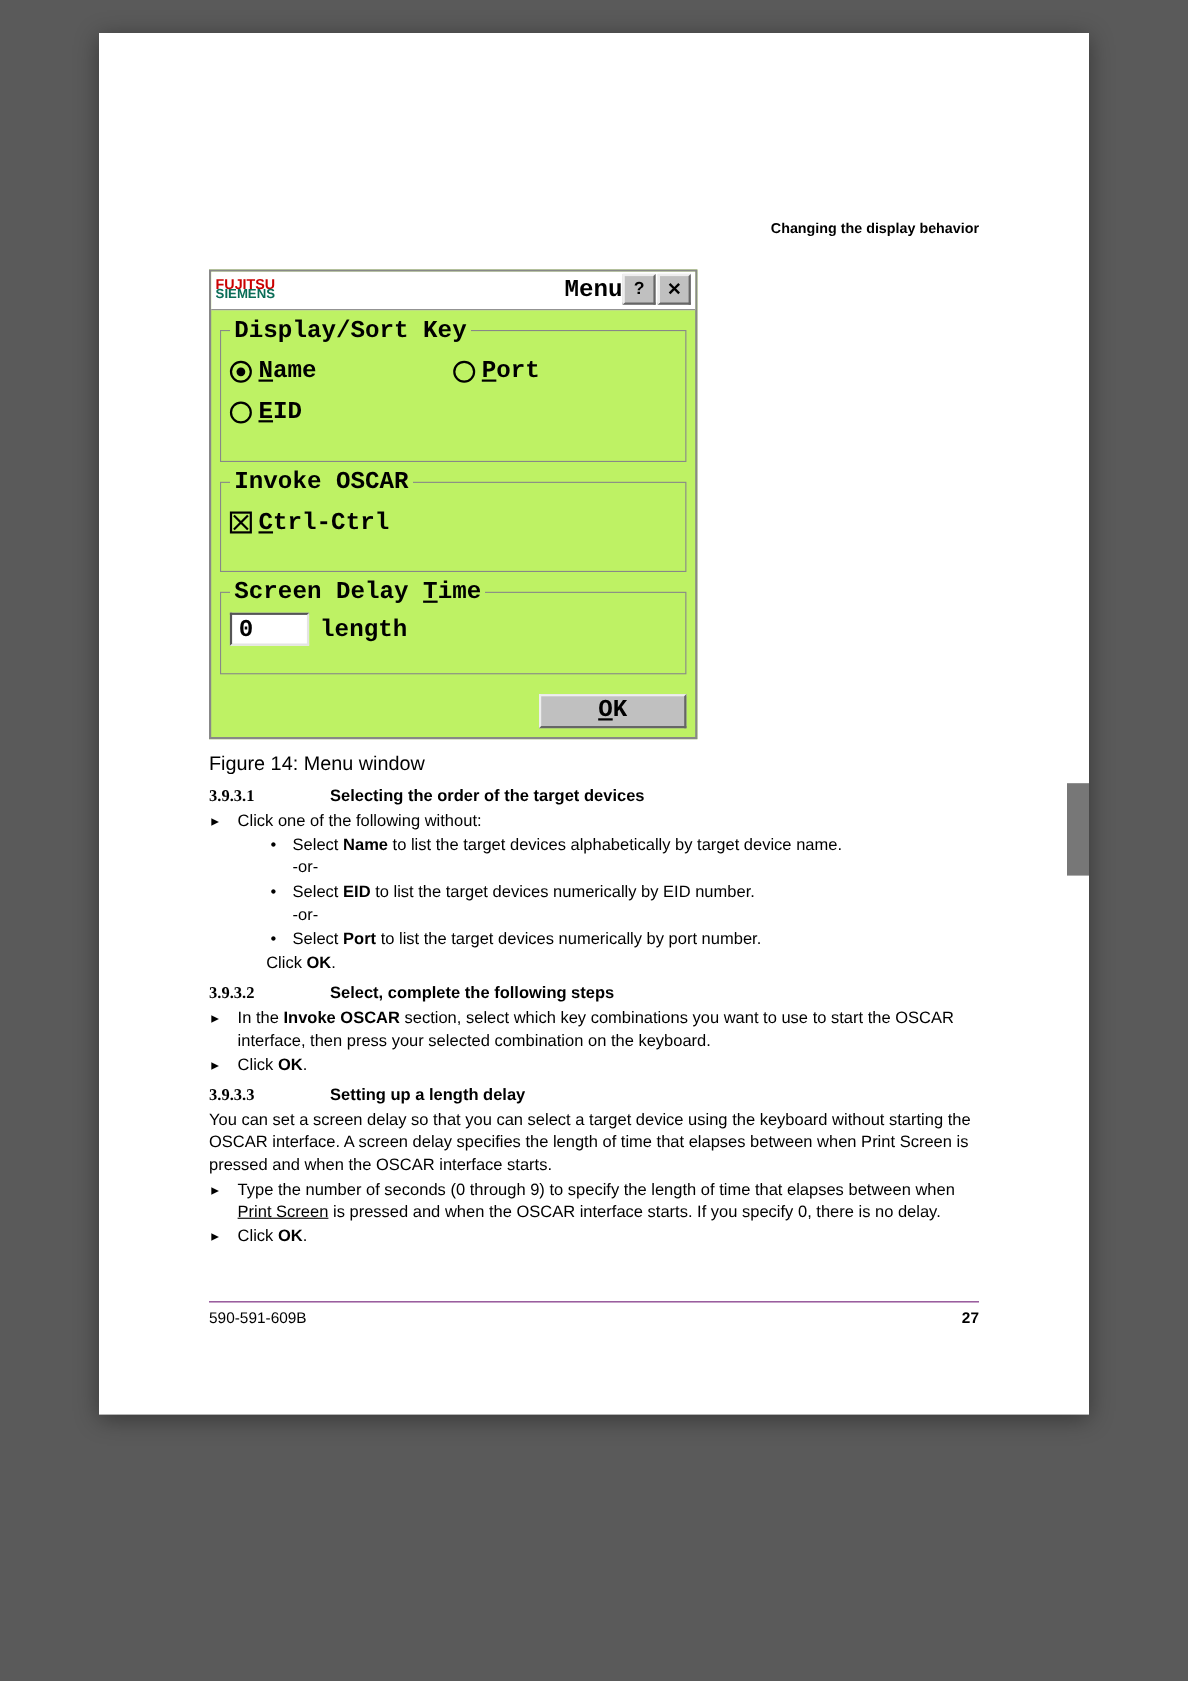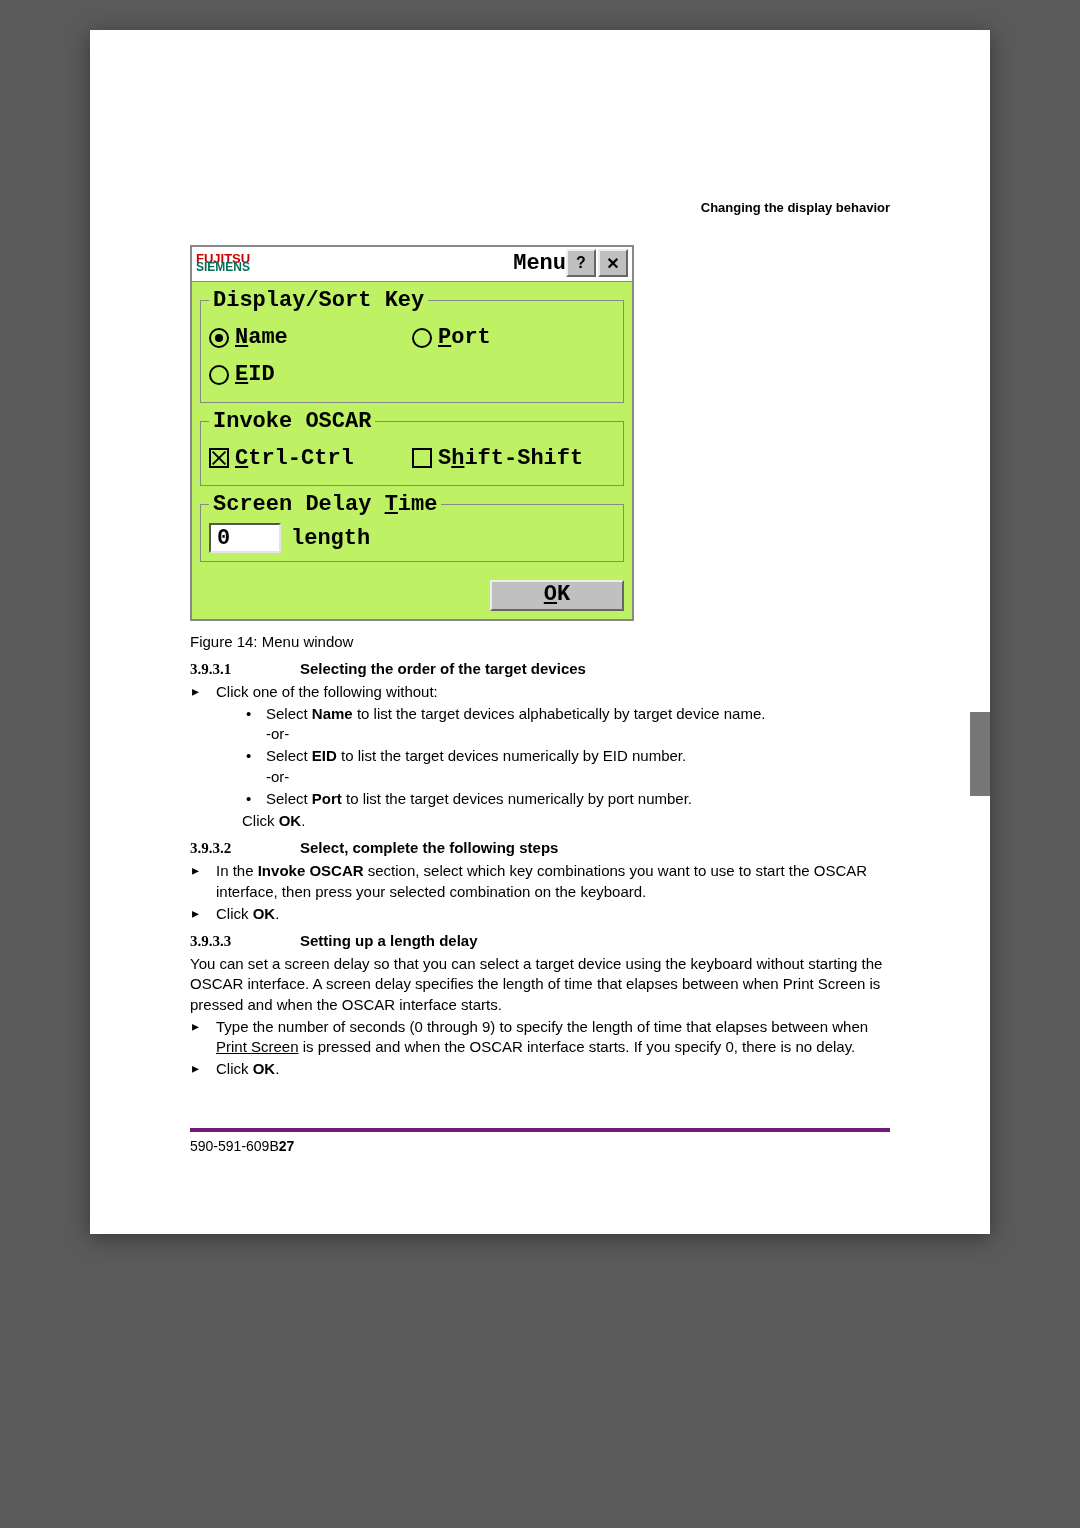--- a/index.html
+++ b/index.html
@@ -79,21 +79,21 @@
     justify-content: center;
     font-family: Arial, sans-serif;
     font-weight: bold;
     font-size: 16px;
     color: #000;
   }
   .oscar-body { padding: 6px 8px 6px 8px; }
   fieldset {
     border: 1px solid #888;
     margin: 0 0 6px 0;
-    padding: 6px 8px 8px 8px;
+    padding: 6px 8px 25px 8px;
   }
   legend {
     padding: 0 4px;
     font-family: "Courier New", monospace;
     font-weight: bold;
     font-size: 22px;
   }
   .row { display: flex; }
   .opt {
     display: flex;
@@ -178,21 +178,21 @@
   .side-tab {
     position: absolute;
     right: 0;
     top: 682px;
     width: 20px;
     height: 84px;
     background: #777;
   }
 
   .caption {
-    font-size: 15px;
+    font-size: 18px;
     margin: 6px 0 10px 0;
   }
   .h4line {
     font-size: 15px;
     font-weight: bold;
     margin: 8px 0 4px 0;
   }
   .h4line .num { display: inline-block; width: 110px; font-family: Liberation Serif, serif; }
   ul.body, ul.bullets { list-style: none; margin: 0; padding: 0; font-size: 15px; }
   ul.body > li {
@@ -220,23 +220,24 @@
     content: "•";
     position: absolute;
     left: 4px;
     top: 0;
   }
   .intro-indent { margin-left: 26px; font-size: 15px; }
   .plain { font-size: 15px; line-height: 1.35; }
   .txtund { text-decoration: underline; }
 
   .footer {
-    border-top: 4px solid #701a75;
+    border-top: 1px solid #701a75;
     margin-top: 48px;
     display: flex;
+    justify-content: space-between;
     font-size: 14px;
     padding-top: 6px;
   }
   .footer .pn { font-weight: bold; }
 </style>
 </head>
 <body>
 
 <div class="page">
   <div class="side-tab"></div>
@@ -279,24 +280,20 @@
         </div>
       </fieldset>
 
       <fieldset>
         <legend>Invoke OSCAR</legend>
         <div class="row">
           <div class="opt">
             <span class="check sel"></span>
             <span><span></span><span class="underline-char">C</span><span>trl-Ctrl</span></span>
           </div>
-          <div class="opt">
-            <span class="check"></span>
-            <span><span>S</span><span class="underline-char">h</span><span>ift-Shift</span></span>
-          </div>
         </div>
       </fieldset>
 
       <fieldset>
         <legend>
           <span>Screen Delay </span><span class="underline-char">T</span><span>ime</span>
         </legend>
         <div class="delay-row">
           <input class="delay-input" value="0" style="">
           <span>length</span>

